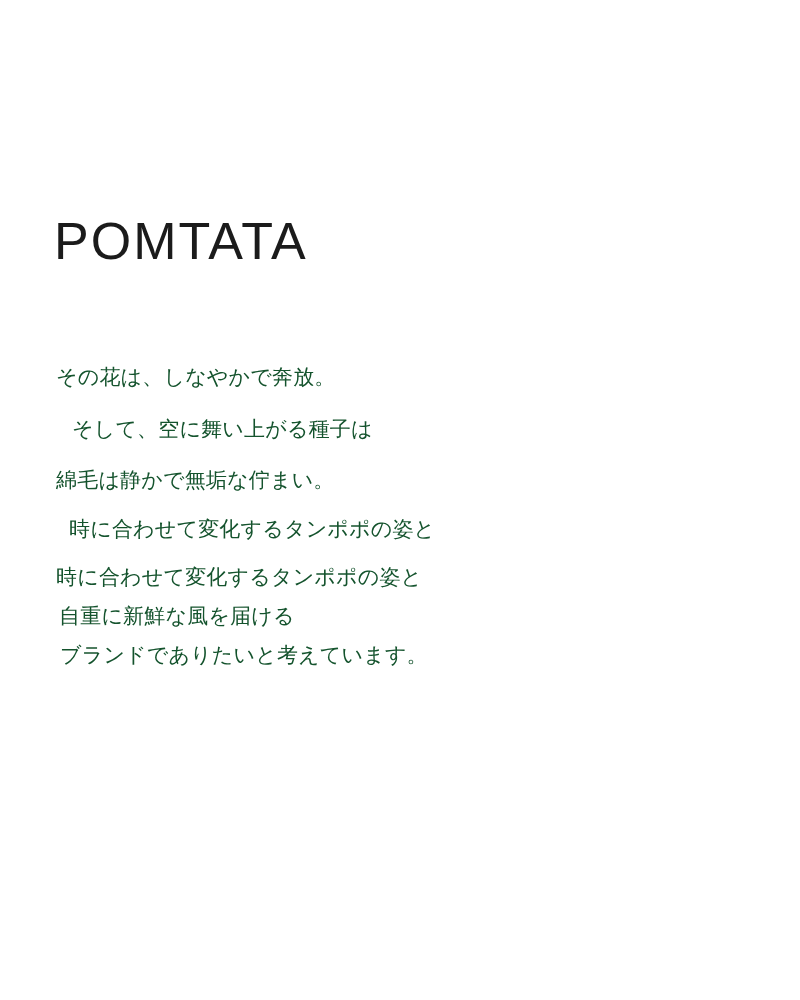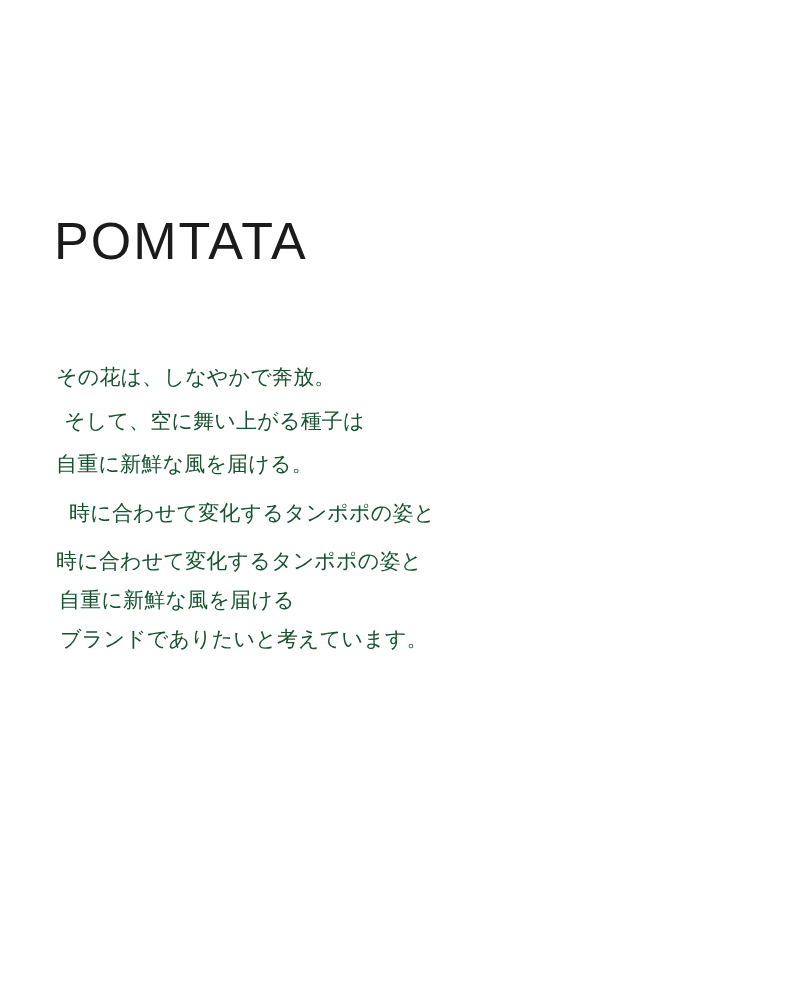--- a/index.html
+++ b/index.html
@@ -50,21 +50,21 @@
 </style>
 </head>
 <body>
 
 <div class="page">
 
   <h1 class="brand-title">POMTATA</h1>
 
   <div class="statement">
     <p class="statement-line" style="margin: 0px;">その花は、しなやかで奔放。</p>
-    <p class="statement-line" style="margin: 8px;">そして、空に舞い上がる種子は</p>
-    <p class="statement-line" style="margin: 0px;">自重に新鮮な風を届ける。</p>
+    <p class="statement-line" style="margin: 16px;">そして、空に舞い上がる種子は</p>
+    <p class="statement-line" style="margin: 0px;">綿毛は静かで無垢な佇まい。</p>
     <p class="statement-line" style="margin: 13px;">時に合わせて変化するタンポポの姿と</p>
     <p class="statement-line" style="margin: 0px;">時に合わせて変化するタンポポの姿と</p>
     <p class="statement-line" style="margin: 3px;">自重に新鮮な風を届ける</p>
     <p class="statement-line" style="margin: 4px;">ブランドでありたいと考えています。</p>
   </div>
 
 </div>
 
 </body></html>

